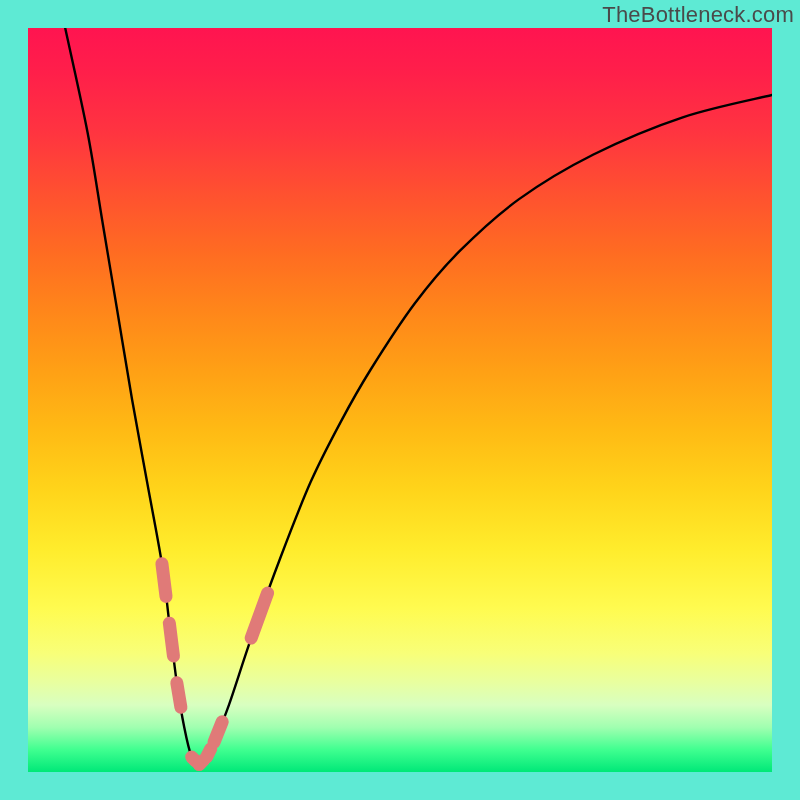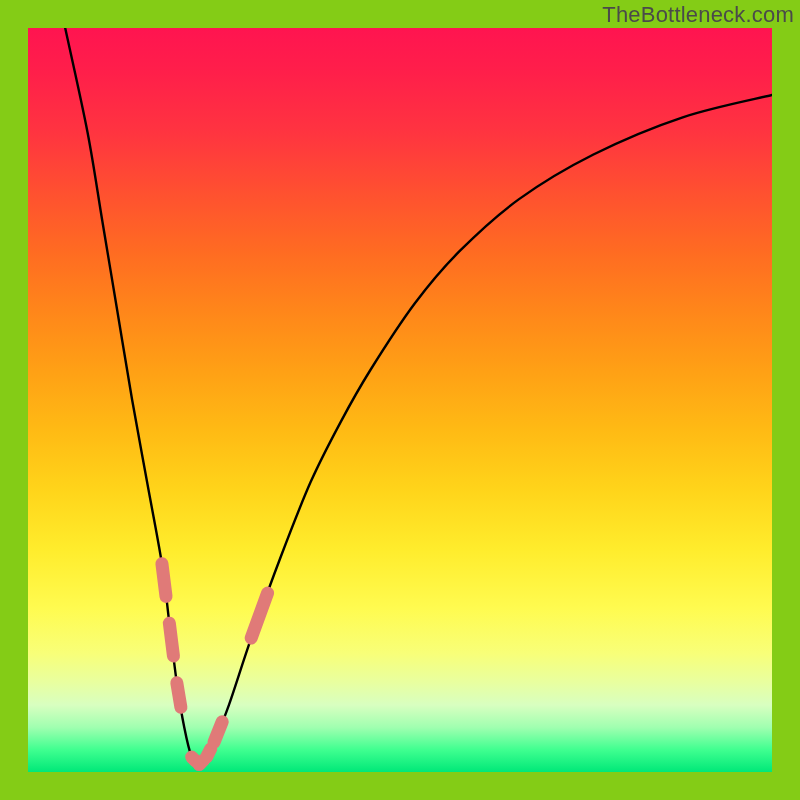--- a/index.html
+++ b/index.html
@@ -10,21 +10,21 @@
     overflow: hidden;
     background: #000;
     font-family: Arial, Helvetica, sans-serif;
   }
   .frame {
     position: absolute;
     left: 0;
     top: 0;
     width: 800px;
     height: 800px;
-    background: #84cc16;
+    background: #5eead4;
   }
   .plot-area {
     position: absolute;
     left: 28px;
     top: 28px;
     width: 744px;
     height: 744px;
     overflow: hidden;
   }
   .gradient-bg {

